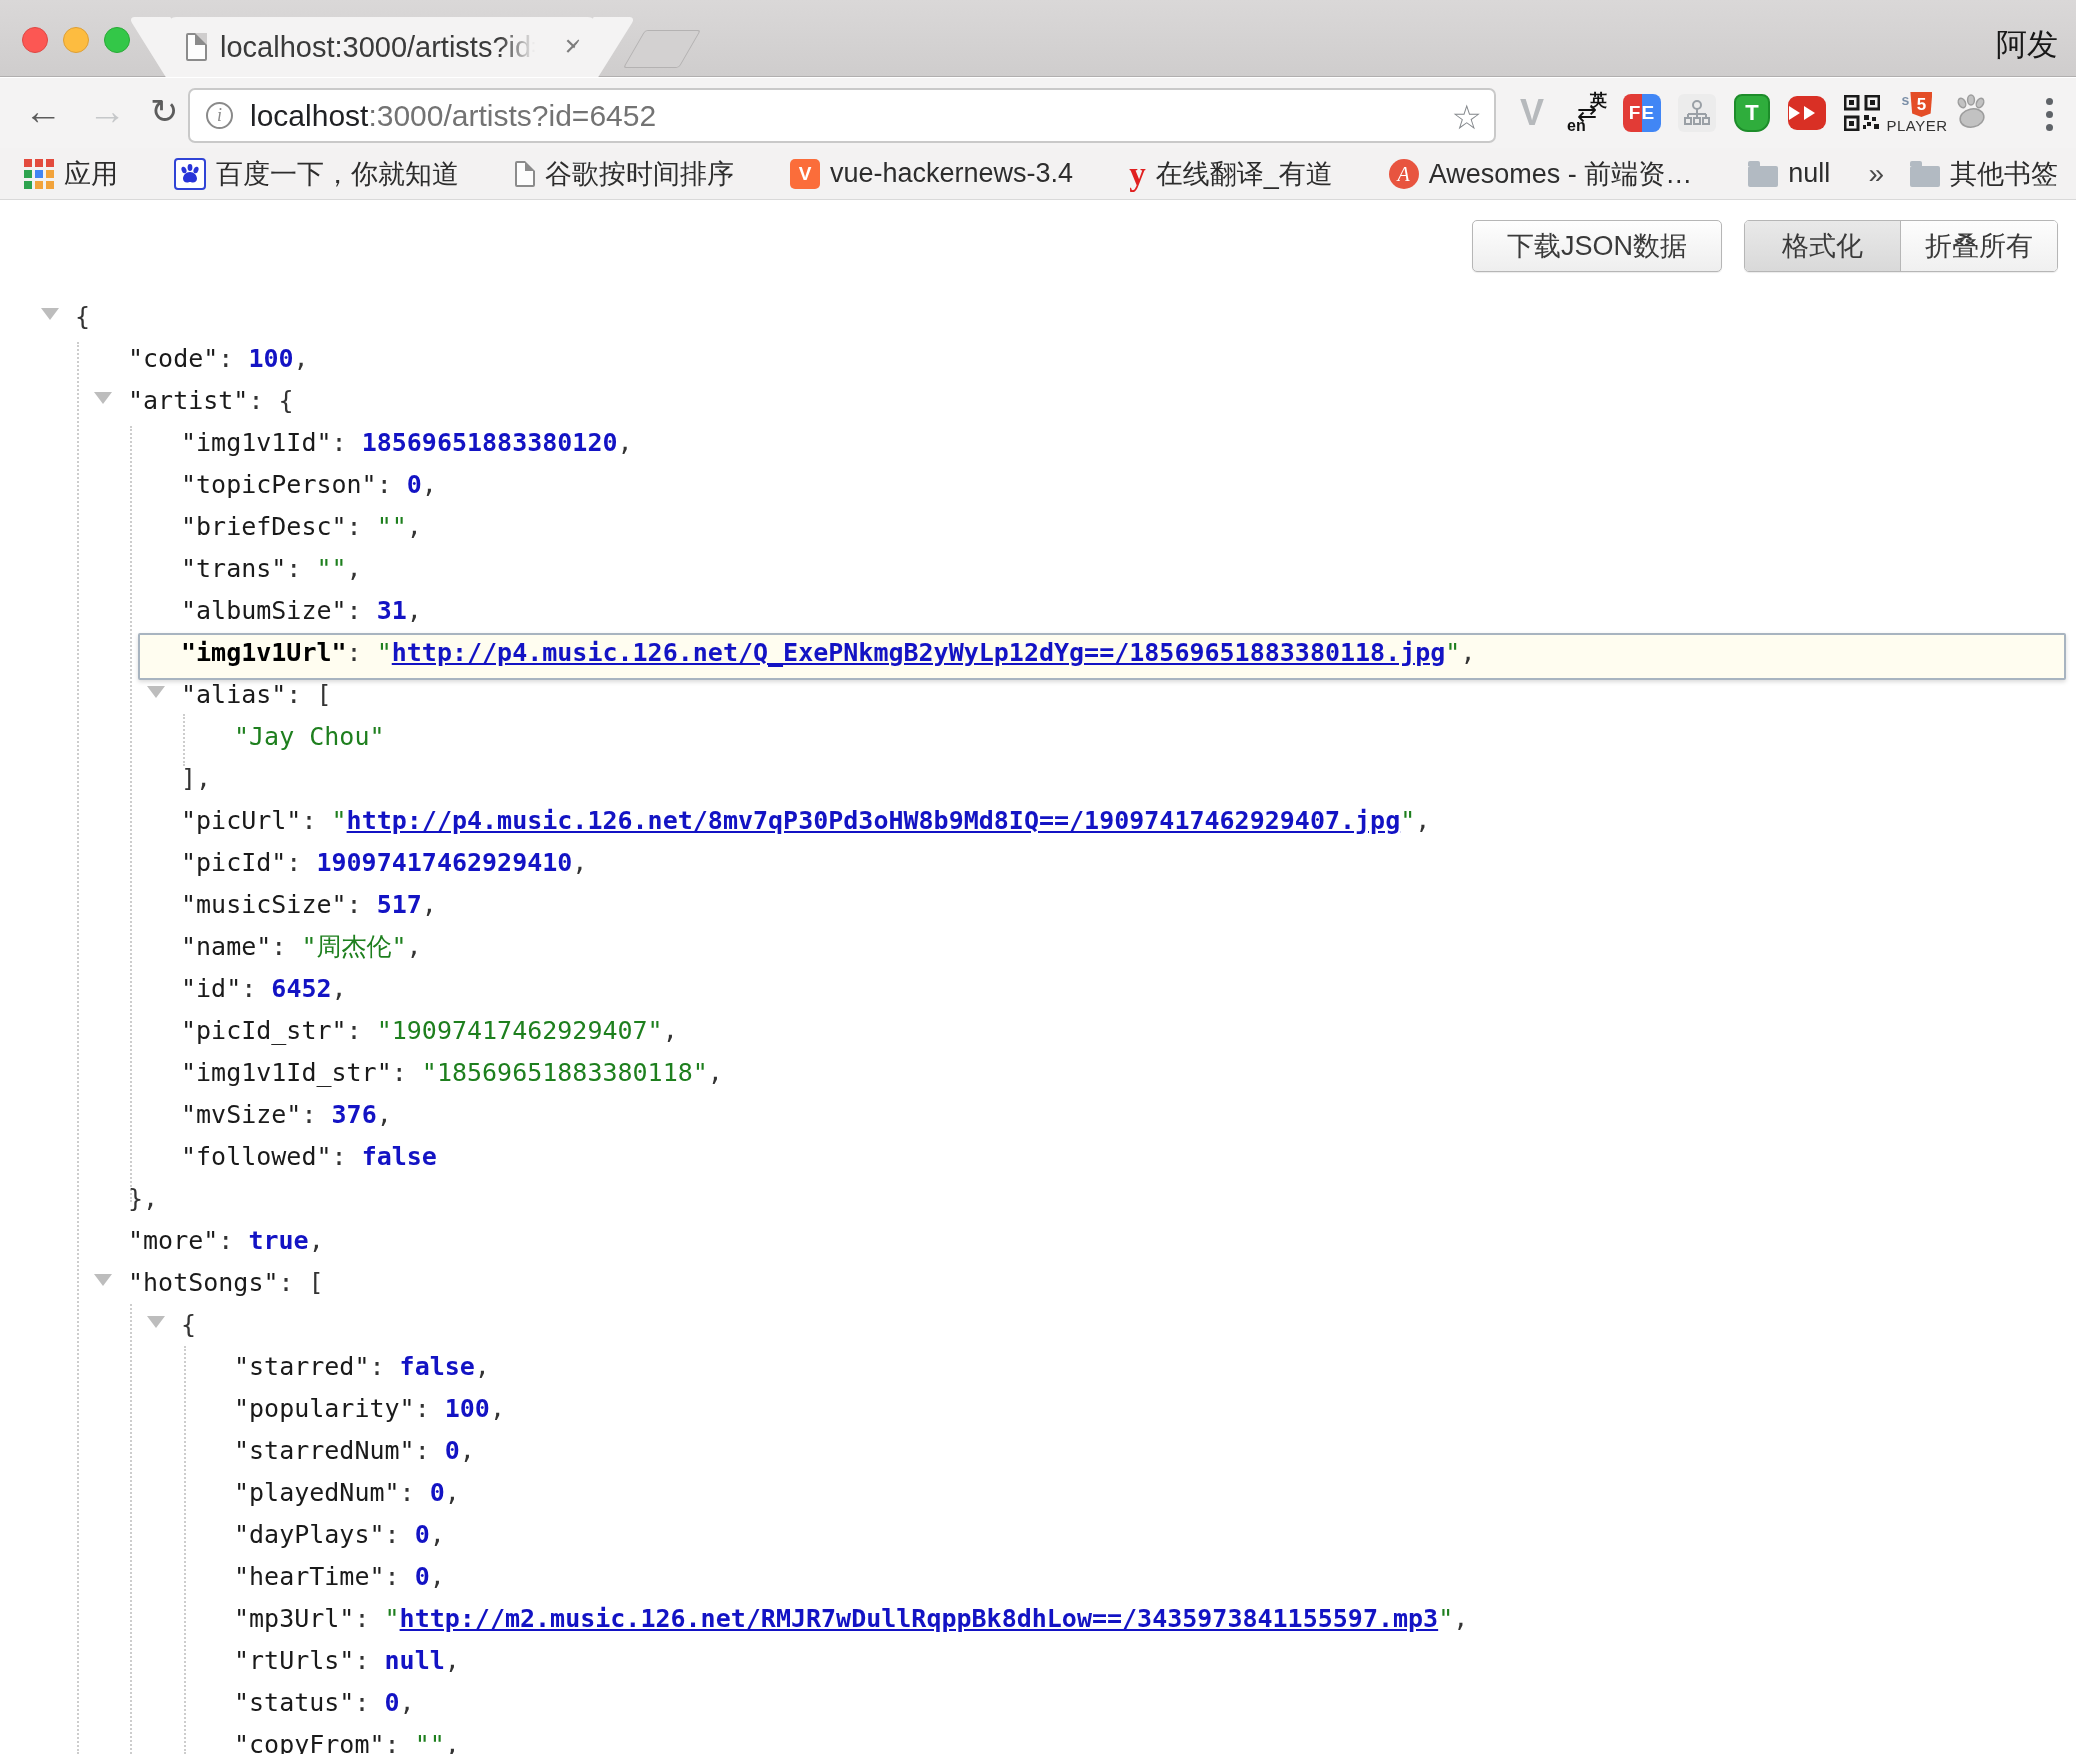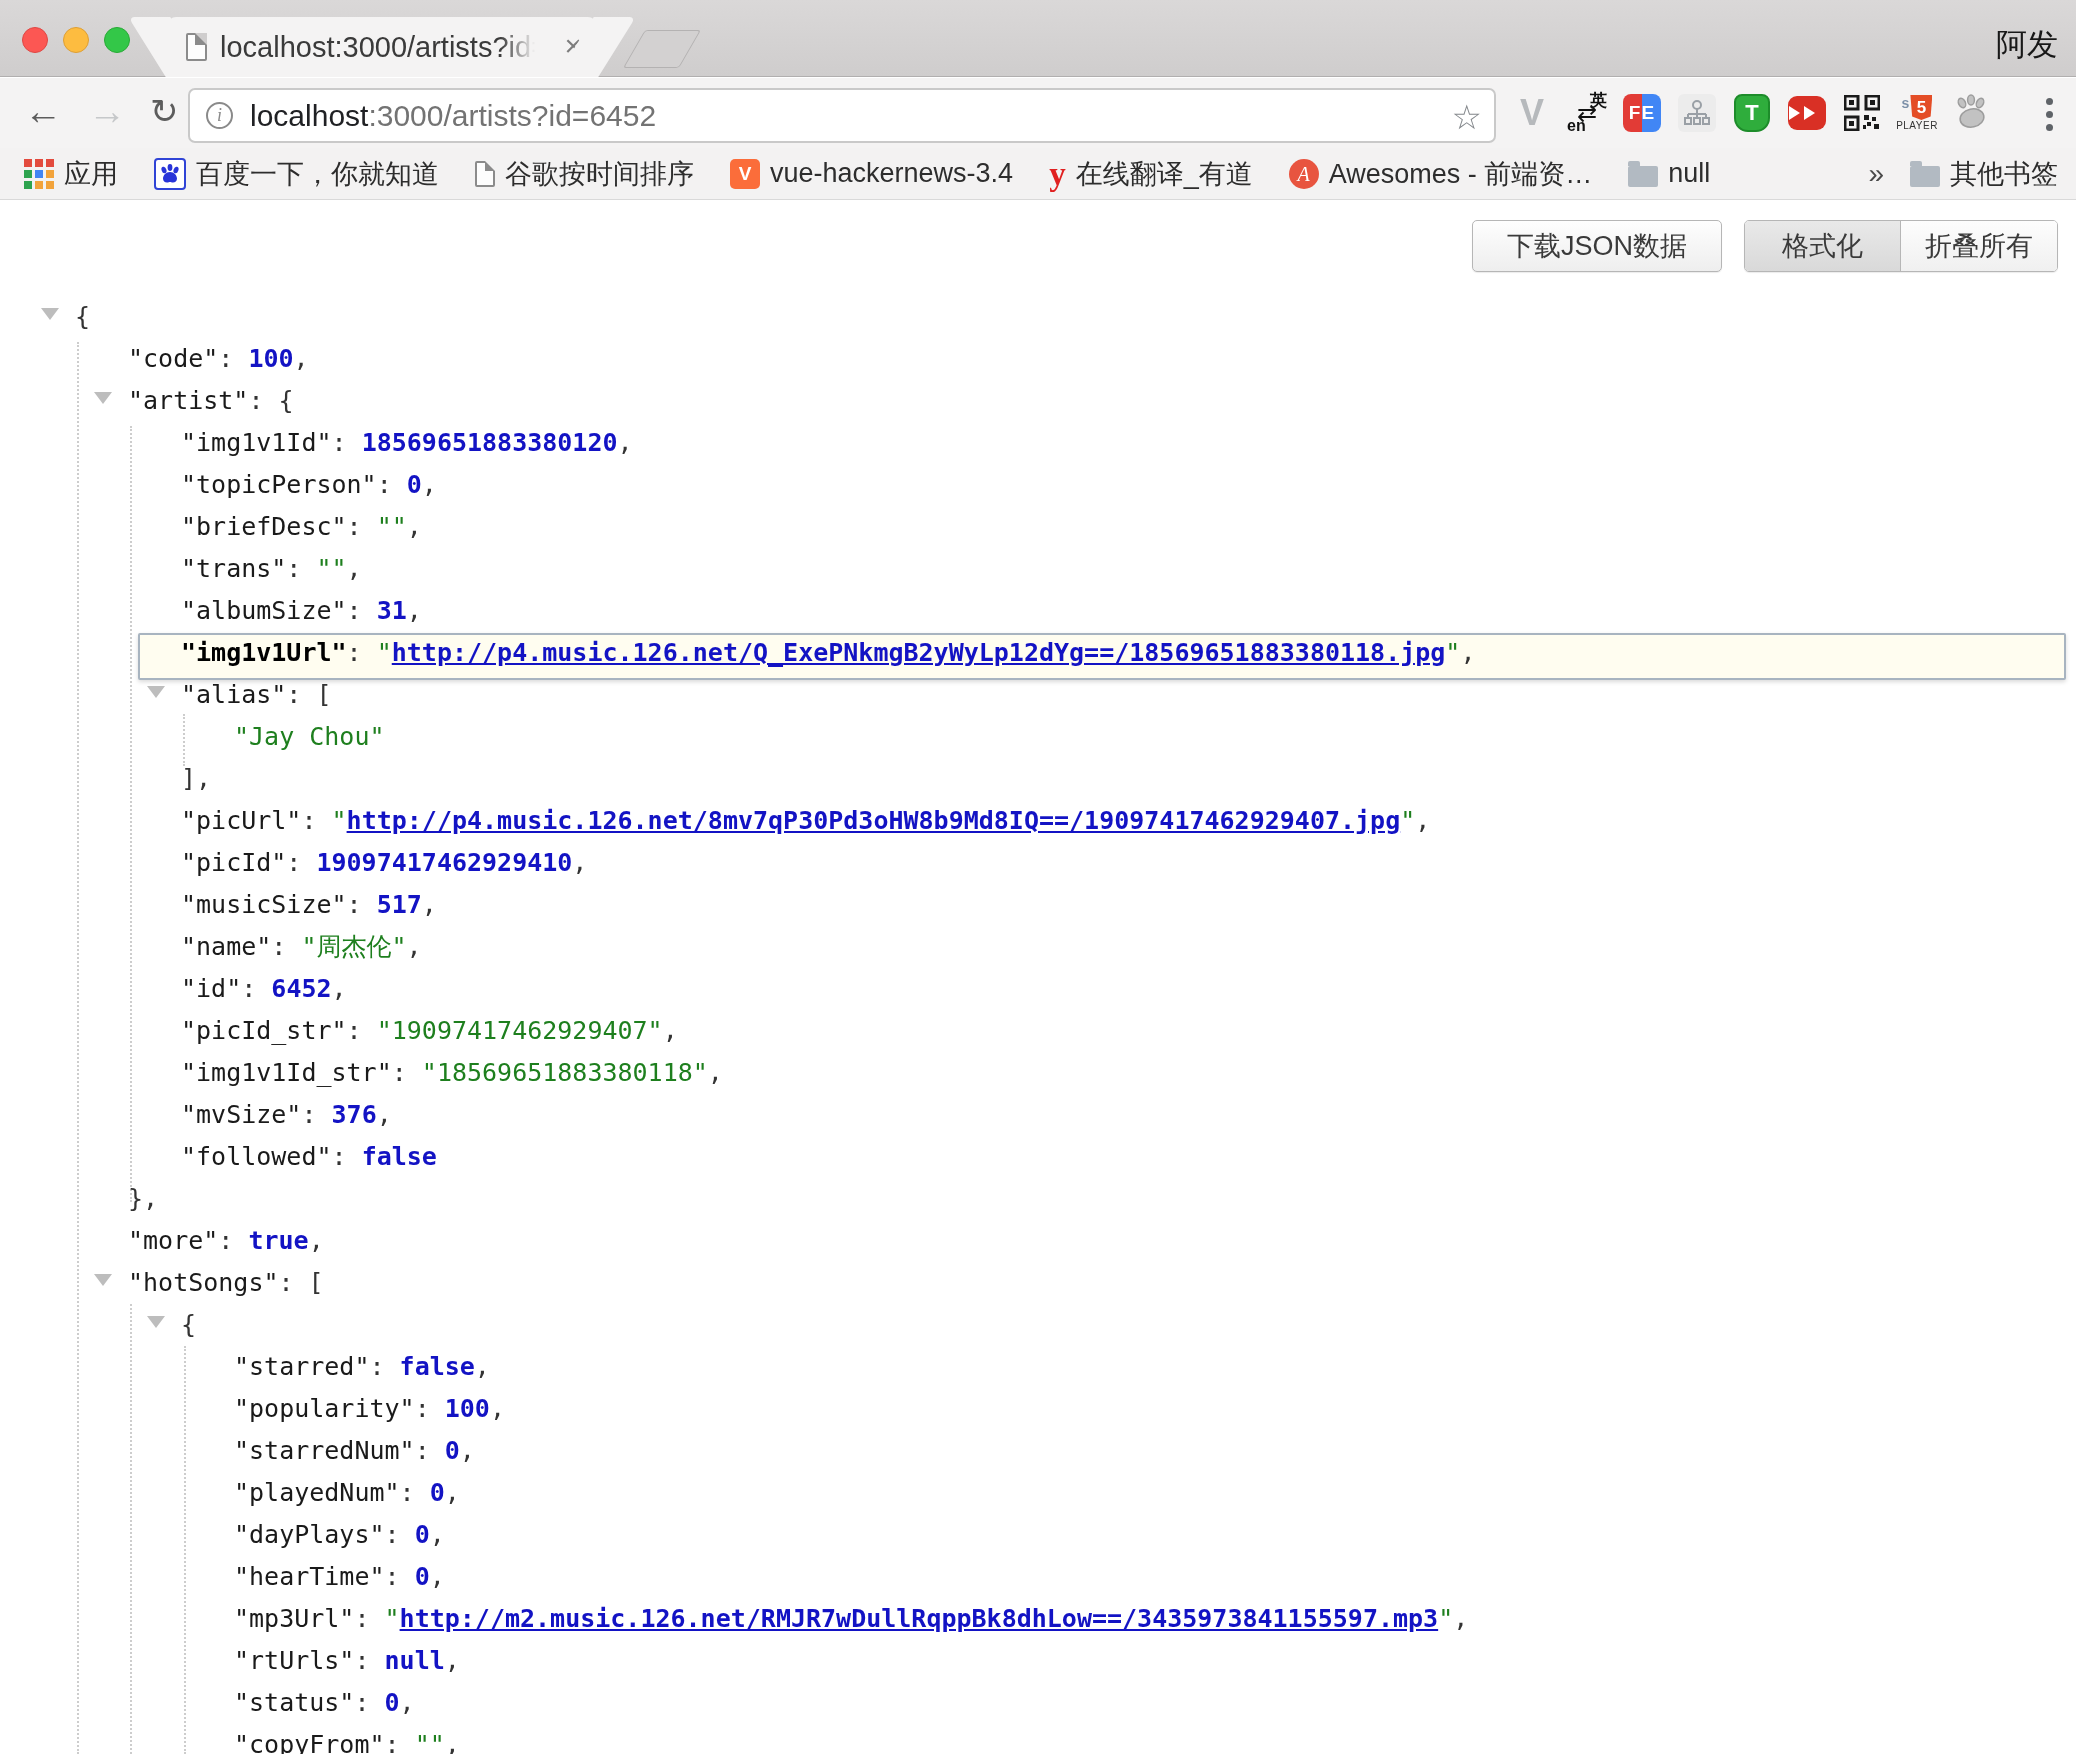--- a/index.html
+++ b/index.html
@@ -70,30 +70,30 @@
   #ext-play .sq { width:38px; height:34px; border-radius:9px; background:#d93025;
     display:flex; align-items:center; justify-content:center; }
   #ext-play .t1,#ext-play .t2 { width:0; height:0; border:7px solid transparent;
     border-left:11px solid #fff; margin-left:-3px; }
   #ext-html5 { flex-direction:column; }
   #ext-html5 .row { display:flex; align-items:flex-start; }
   #ext-html5 .s5 { width:22px; height:25px; background:#e44d26; color:#fff; font-weight:bold;
     font-size:17px; text-align:center; line-height:25px;
     clip-path:polygon(0 0,100% 0,92% 86%,50% 100%,8% 86%); }
   #ext-html5 .ss { font-size:14px; color:#7c90a8; font-weight:bold; margin-right:1px; }
-  #ext-html5 .cap { font-size:10px; color:#333; letter-spacing:0.5px; }
+  #ext-html5 .cap { font-size:15px; color:#333; letter-spacing:0.5px; }
   #menu-dots { position:absolute; right:22px; top:14px; width:8px; }
   #menu-dots i { display:block; width:7px; height:7px; border-radius:50%;
     background:#5f6368; margin:6px 0; }
 
   
   #bookmarks { position:absolute; left:0; top:148px; width:2076px; height:52px;
     background:#f3f2f2; border-bottom:1px solid #d9d9d9; }
   #bm-items { position:absolute; left:24px; top:0; height:51px; display:flex;
-    align-items:center; gap:36px; }
+    align-items:center; gap:56px; }
   .bm { display:flex; align-items:center; gap:10px; font-size:27px; color:#2d2d2d;
     white-space:nowrap; }
   .grid9 { display:grid; grid-template-columns:repeat(3,8px); grid-gap:3px; }
   .grid9 i { width:8px; height:8px; }
   .bm-baidu-box { width:32px; height:32px; background:#fff; border:2px solid #3044d6;
     border-radius:4px; display:flex; align-items:center; justify-content:center; }
   .bm-page { width:20px; height:26px; background:#fdfdfd; border:2px solid #8b8b8b;
     border-radius:2px; position:relative; }
   .bm-page:before { content:""; position:absolute; right:-2px; top:-2px;
     border:5px solid #f3f2f2; border-left-color:#8b8b8b; border-bottom-color:#8b8b8b; }

